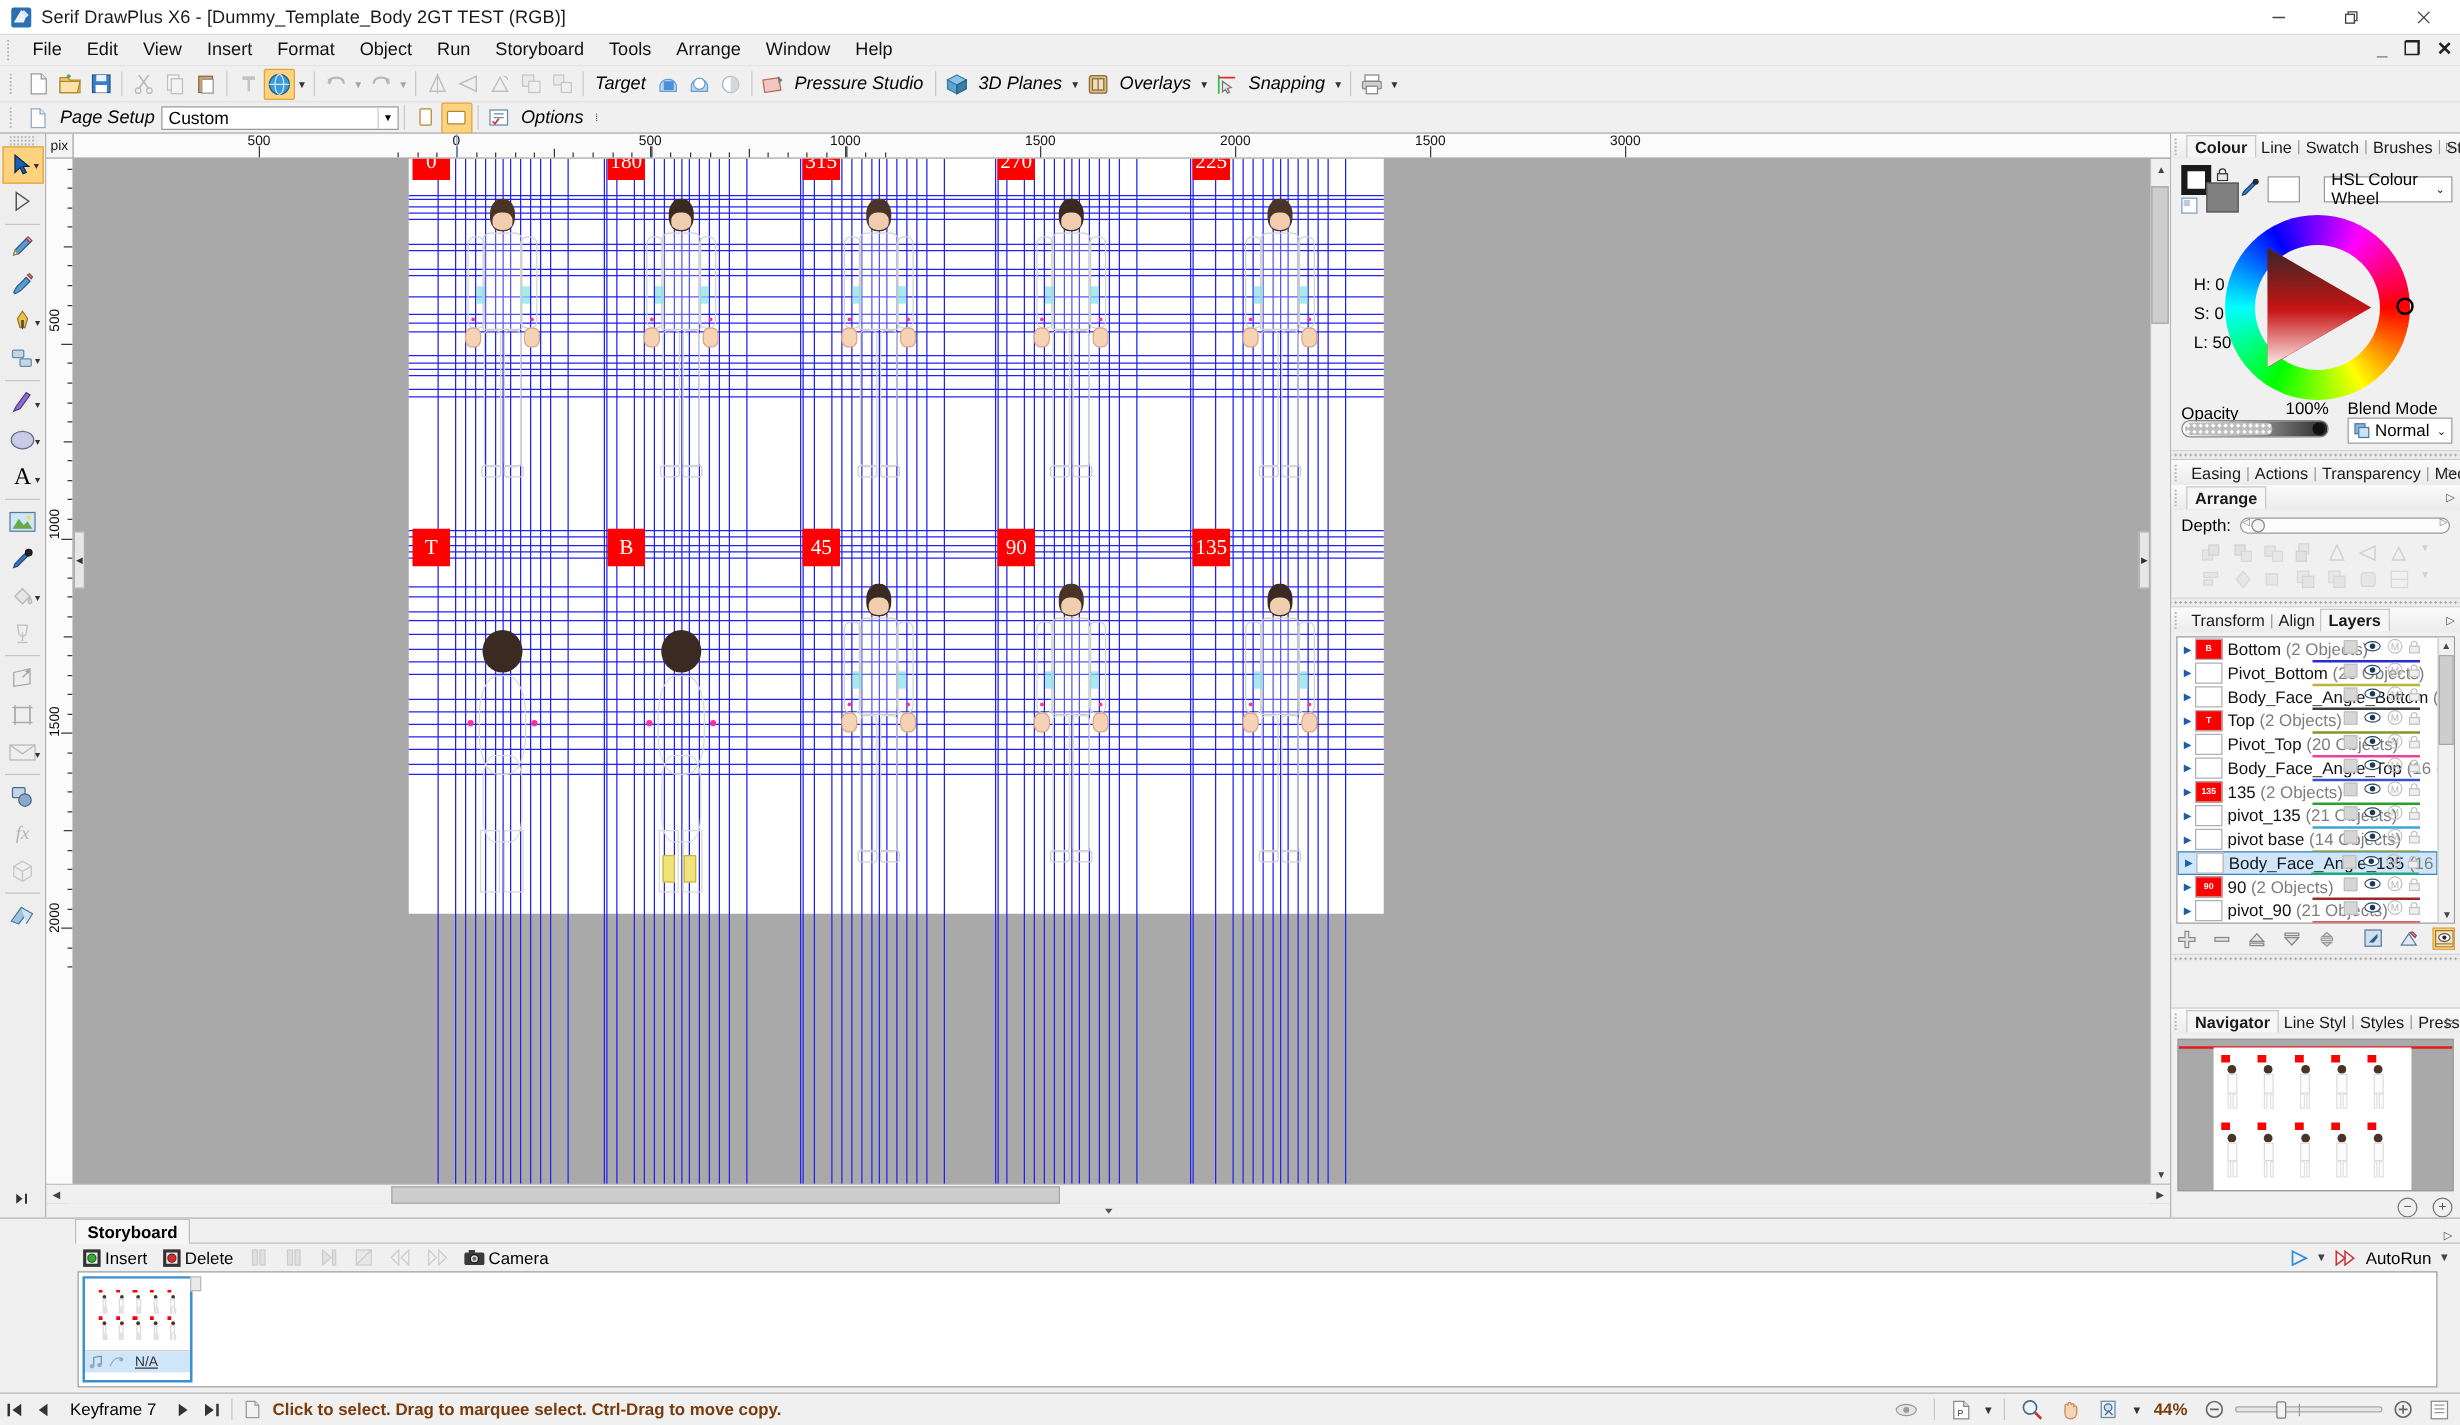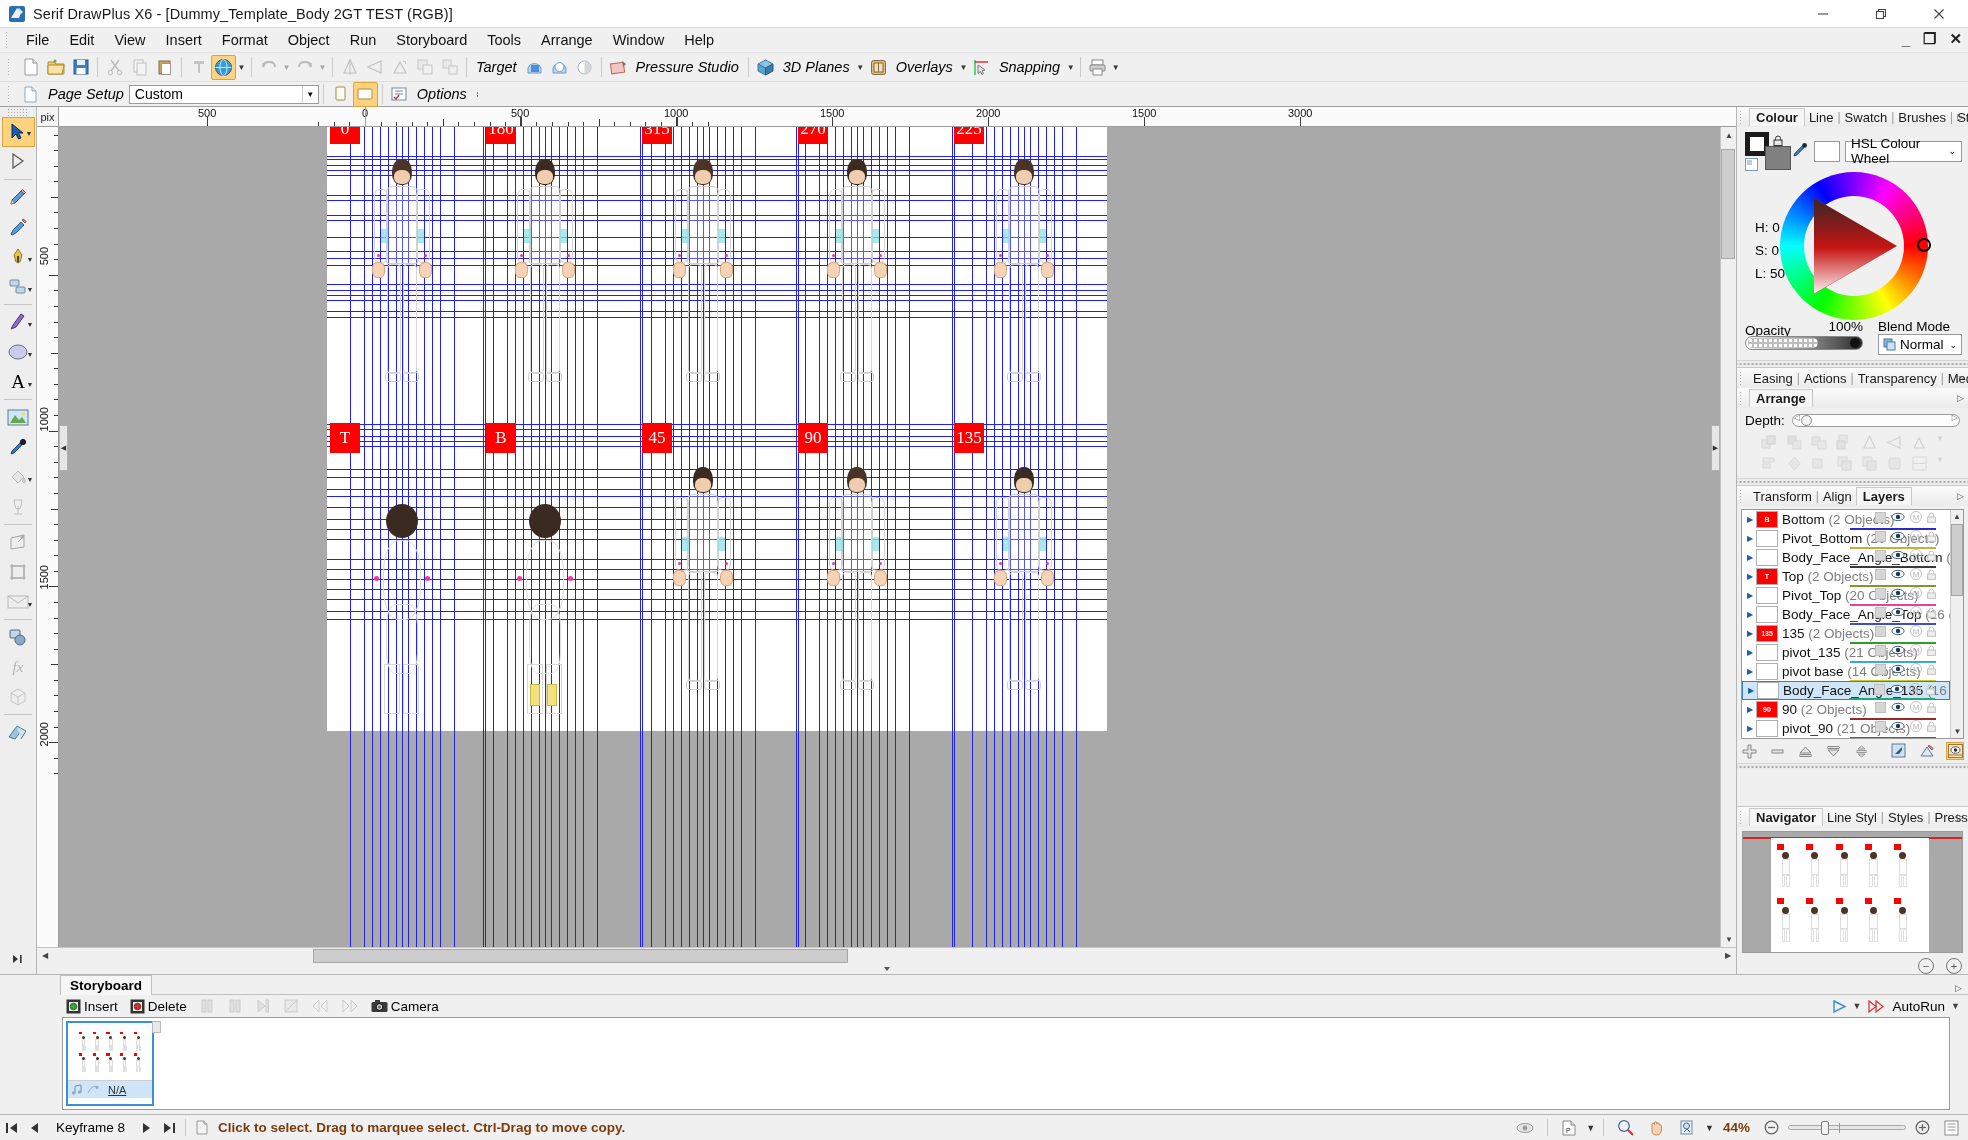--- a/index.html
+++ b/index.html
@@ -132,21 +132,21 @@
   .colourbody { padding:4px 6px 5px 8px; background:#f0f0f0; position:relative; }
   .swatchbox { position:relative; width:42px; height:38px; }
   .sw-line { position:absolute; left:0; top:0; width:24px; height:24px; border:5px solid #1a1a1a; background:#fff; }
   .sw-fill { position:absolute; left:20px; top:14px; width:26px; height:24px; background:#808080; border:1px solid #555; }
   .sw-small { position:absolute; left:0; top:26px; width:13px; height:13px; background:#fff; border:1px solid #7a9bbf; }
   .sw-small:after { content:''; position:absolute; left:1px; top:1px; width:5px; height:5px; background:#bcd; }
   .lock { position:absolute; left:28px; top:0px; width:10px; height:11px; }
   .hslrow { display:flex; align-items:center; gap:5px; margin-top:1px; }
   .hslsel { width:26px; height:21px; background:#fff; border:1px solid #999; }
   .hslcombo { flex:1; height:21px; background:#fff; border:1px solid #9a9a9a; font-size:13.5px;
-    display:flex; align-items:center; padding-left:5px; position:relative; }
+    display:flex; align-items:center; padding-left:5px; position:relative;margin-left:14px; }
   .wheel { position:relative; width:148px; height:148px; margin:2px auto 0 auto; }
   .wheel .ring { position:absolute; inset:0; border-radius:50%;
     background:conic-gradient(from 90deg, #ff0000, #ffff00, #00ff00, #00ffff, #0000ff, #ff00ff, #ff0000); }
   .wheel .hole { position:absolute; inset:24px; border-radius:50%; background:#f0f0f0; }
   .wheel .tri { position:absolute; left:34px; top:26px; width:0; height:0;
     border-top:48px solid transparent; border-bottom:48px solid transparent; border-left:83px solid #c81414; }
   .wheel .trishade { position:absolute; left:34px; top:26px; width:83px; height:96px;
     background:linear-gradient(to bottom, rgba(40,40,40,.92), rgba(255,255,255,0) 52%, rgba(255,255,255,.95));
     clip-path:polygon(0 0, 100% 50%, 0 100%); }
   .wheel .marker { position:absolute; right:-3px; top:66px; width:14px; height:14px; border:2.5px solid #000; border-radius:50%; }
@@ -1773,21 +1773,21 @@
       <svg width="14" height="12" viewBox="0 0 14 12">
           <rect x="1" y="1" width="2" height="10" fill="#333"></rect>
           <polygon points="12,1 12,11 5,6" fill="#333"></polygon>
         </svg>
     </div>
     <div class="sbi">
       <svg width="12" height="12" viewBox="0 0 12 12">
           <polygon points="9,1 9,11 2,6" fill="#333"></polygon>
         </svg>
     </div>
-    <div class="sbi" style="padding:0 10px">Keyframe 8</div>
+    <div class="sbi" style="padding:0 10px">Keyframe 7</div>
     <div class="sbi">
       <svg width="12" height="12" viewBox="0 0 12 12">
           <polygon points="3,1 3,11 10,6" fill="#333"></polygon>
         </svg>
     </div>
     <div class="sbi">
       <svg width="14" height="12" viewBox="0 0 14 12">
           <polygon points="2,1 2,11 9,6" fill="#333"></polygon>
           <rect x="11" y="1" width="2" height="10" fill="#333"></rect>
         </svg>

